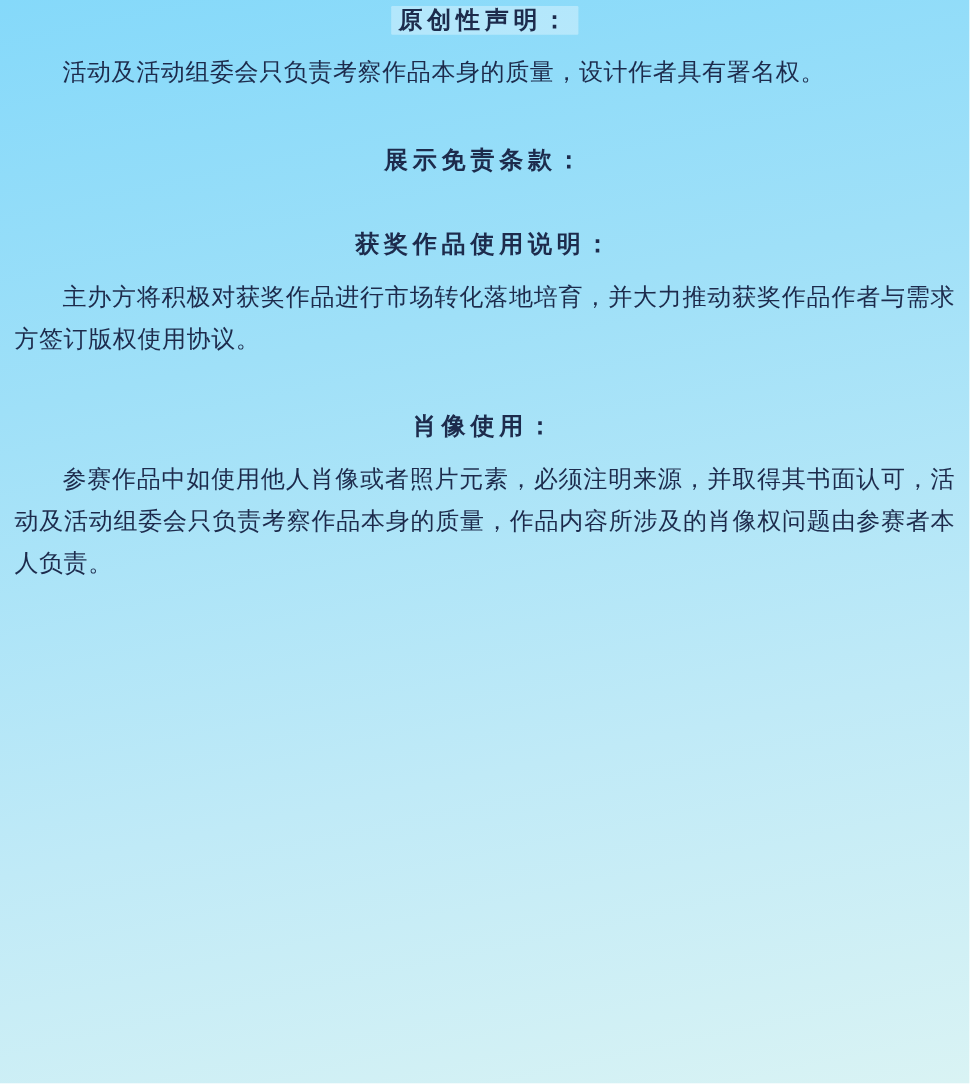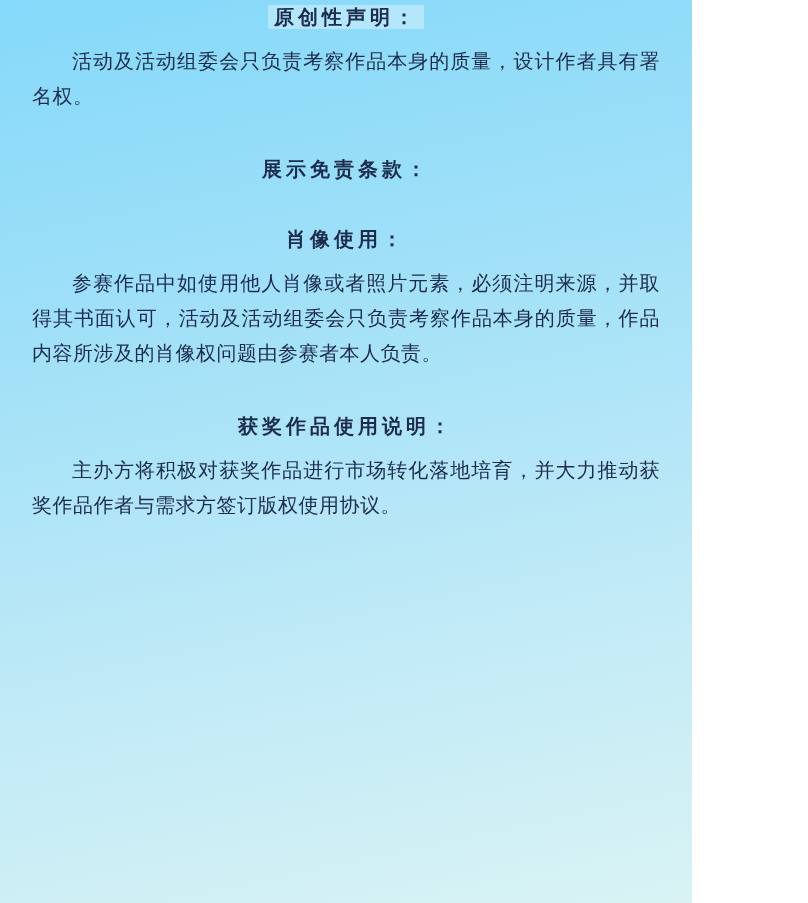--- a/index.html
+++ b/index.html
@@ -1,23 +1,23 @@
 <!DOCTYPE html>
 <html lang="zh" style="--bg-top: #85d9fa; --bg-mid: #c0eaf7; --bg-bottom: #d9f3f4; --text-color: #1d2b4c;"><head>
 <meta charset="utf-8">
 <style>
   html, body {
     margin: 0;
     padding: 0;
   }
   .page {
-    width: 692px;
+    width: 808px;
     height: 903px;
     box-sizing: border-box;
-    padding: 0 32px;
+    padding: 0 12px;
     overflow: hidden;
     background: linear-gradient(168deg,
       var(--bg-top, #85d9fa) 0%,
       #9fe0f8 32%,
       var(--bg-mid, #c0eaf7) 68%,
       var(--bg-bottom, #d9f3f4) 100%);
     color: var(--text-color, #1d2b4c);
     font-family: "Liberation Sans", "DejaVu Sans", sans-serif;
     font-size: 20px;
   }
@@ -56,22 +56,22 @@
 
   <section>
     <p class="body-paragraph">活动及活动组委会只负责考察作品本身的质量，设计作者具有署名权。</p>
   </section>
 
   <section>
     <h2 class="section-heading">展示免责条款：</h2>
   </section>
 
   <section>
-    <h2 class="section-heading">肖像使用：</h2>
-    <p class="body-paragraph">参赛作品中如使用他人肖像或者照片元素，必须注明来源，并取得其书面认可，活动及活动组委会只负责考察作品本身的质量，作品内容所涉及的肖像权问题由参赛者本人负责。</p>
+    <h2 class="section-heading">获奖作品使用说明：</h2>
+    <p class="body-paragraph">主办方将积极对获奖作品进行市场转化落地培育，并大力推动获奖作品作者与需求方签订版权使用协议。</p>
   </section>
 
   <section>
-    <h2 class="section-heading">获奖作品使用说明：</h2>
-    <p class="body-paragraph">主办方将积极对获奖作品进行市场转化落地培育，并大力推动获奖作品作者与需求方签订版权使用协议。</p>
+    <h2 class="section-heading">肖像使用：</h2>
+    <p class="body-paragraph">参赛作品中如使用他人肖像或者照片元素，必须注明来源，并取得其书面认可，活动及活动组委会只负责考察作品本身的质量，作品内容所涉及的肖像权问题由参赛者本人负责。</p>
   </section>
 
 </div>
 
 </body></html>

